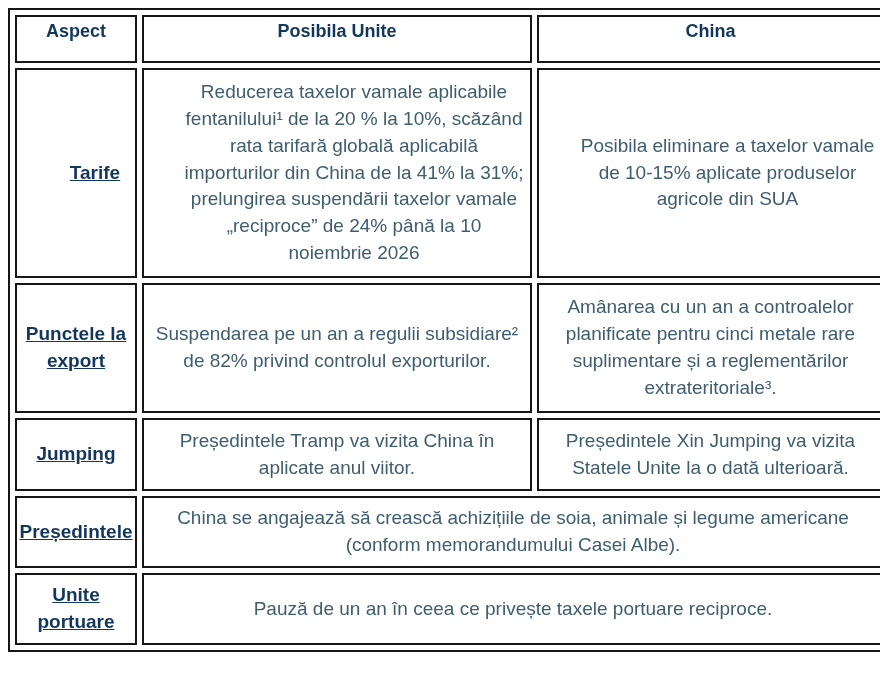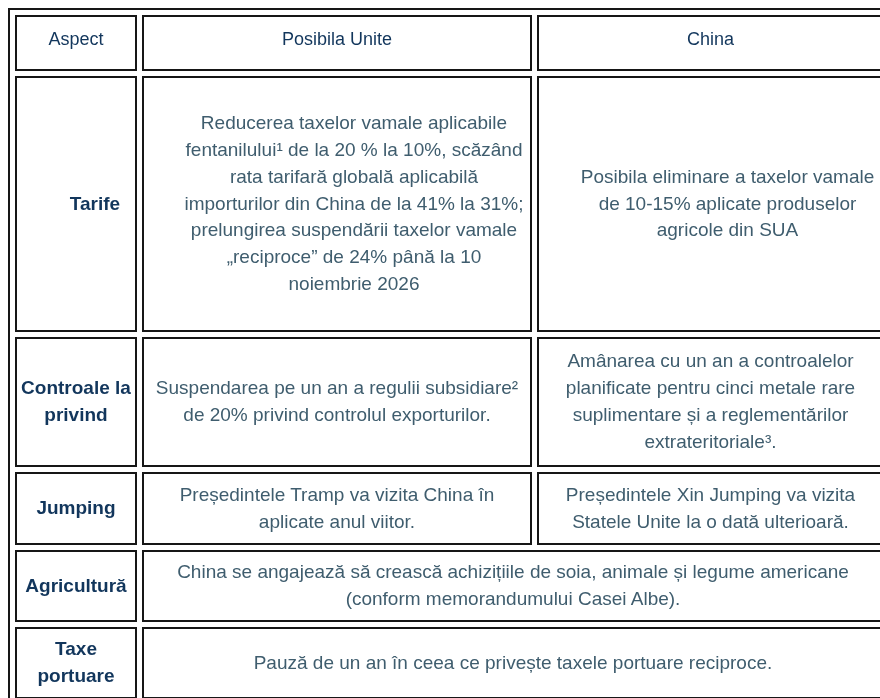--- a/index.html
+++ b/index.html
@@ -34,33 +34,34 @@
     background: #ffffff;
     text-align: center;
     font-size: 19px;
     line-height: 1.42;
     color: #3f5d6e;
     padding: 3px 6px;
     overflow: hidden;
   }
   th {
     vertical-align: top;
-    font-weight: 400;
+    font-weight: 700;
     font-size: 18px;
     color: #12365c;
-    height: 56px;
-    padding-top: 10px;
+    height: 48px;
+    padding-top: 2px;
   }
   td { vertical-align: middle; }
   td.aspect {
     font-weight: 700;
     color: #12365c;
     padding: 3px 2px;
+    text-decoration: underline;
   }
-  tr.r-tarife    td { height: 256px; padding-left: 40px; }
+  tr.r-tarife    td { height: 210px; padding-left: 40px; }
   tr.r-export    td { height: 130px; }
   tr.r-vizite    td { height: 73px; }
   tr.r-agricult  td { height: 72px; }
   tr.r-taxe      td { height: 72px; }
 </style>
 </head>
 <body>
 
 <div class="page">
 
@@ -78,33 +79,33 @@
         <th>China</th>
       </tr>
     </thead>
     <tbody>
       <tr class="r-tarife">
         <td class="aspect">Tarife</td>
         <td>Reducerea taxelor vamale aplicabile fentanilului¹ de la 20 % la 10%, scăzând rata tarifară globală aplicabilă importurilor din China de la 41% la 31%; prelungirea suspendării taxelor vamale „reciproce” de 24% până la 10 noiembrie 2026</td>
         <td>Posibila eliminare a taxelor vamale de 10-15% aplicate produselor agricole din SUA</td>
       </tr>
       <tr class="r-export">
-        <td class="aspect">Controale la privind</td>
-        <td>Suspendarea pe un an a regulii subsidiare² de 20% privind controlul exporturilor.</td>
+        <td class="aspect">Punctele la export</td>
+        <td>Suspendarea pe un an a regulii subsidiare² de 82% privind controlul exporturilor.</td>
         <td>Amânarea cu un an a controalelor planificate pentru cinci metale rare suplimentare și a reglementărilor extrateritoriale³.</td>
       </tr>
       <tr class="r-vizite">
         <td class="aspect">Jumping</td>
         <td>Președintele Tramp va vizita China în aplicate anul viitor.</td>
         <td>Președintele Xin Jumping va vizita Statele Unite la o dată ulterioară.</td>
       </tr>
       <tr class="r-agricult">
-        <td class="aspect">Agricultură</td>
+        <td class="aspect">Președintele</td>
         <td colspan="2">China se angajează să crească achizițiile de soia, animale și legume americane (conform memorandumului Casei Albe).</td>
       </tr>
       <tr class="r-taxe">
-        <td class="aspect">Taxe portuare</td>
+        <td class="aspect">Unite portuare</td>
         <td colspan="2">Pauză de un an în ceea ce privește taxele portuare reciproce.</td>
       </tr>
     </tbody>
   </table>
 
 </div>
 
 </body></html>

